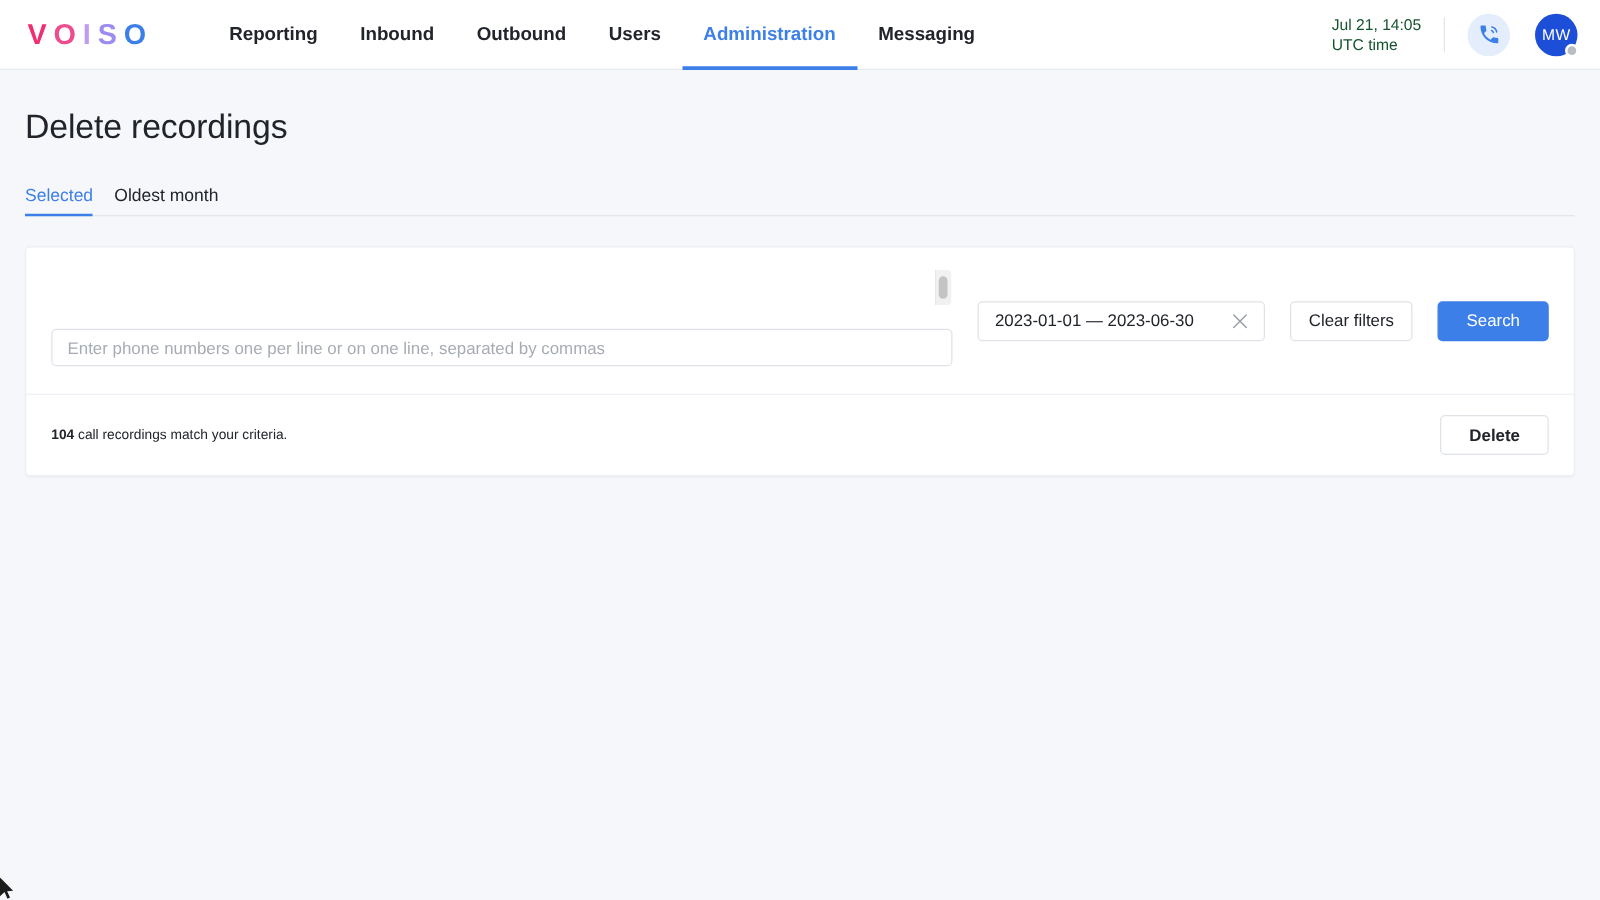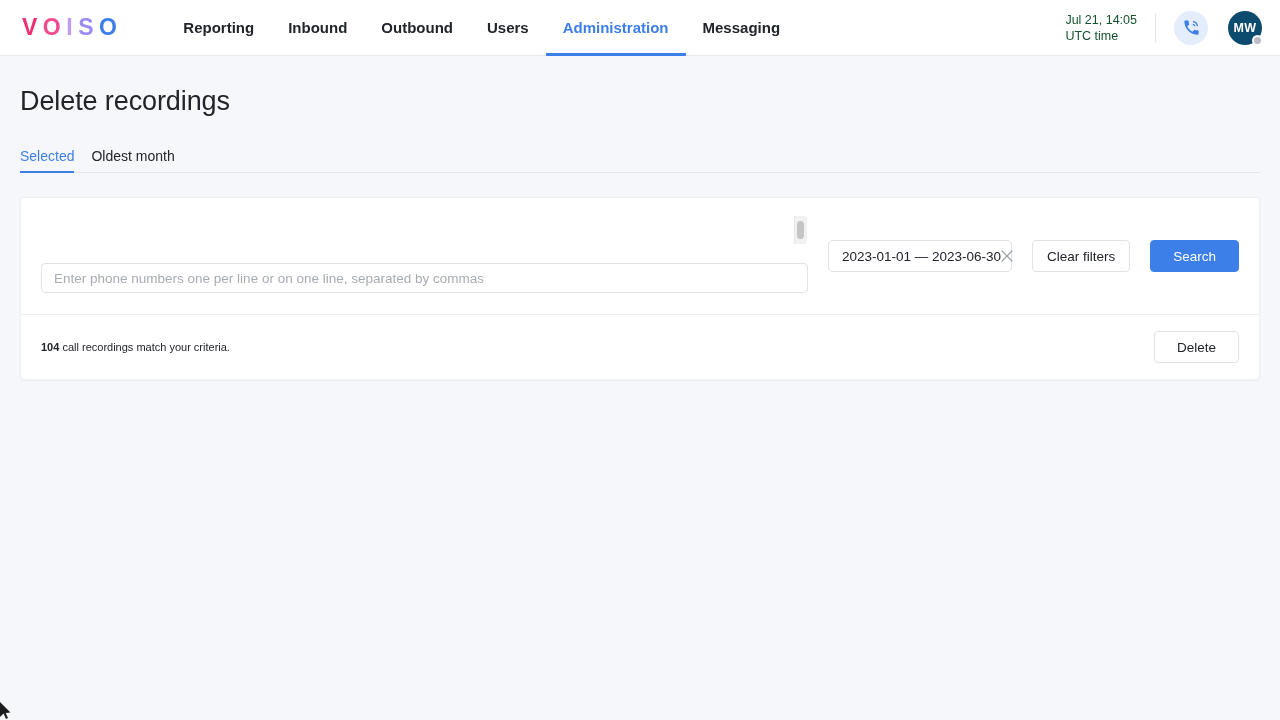--- a/index.html
+++ b/index.html
@@ -90,24 +90,24 @@
     border-radius: 50%;
     background: #e4edfc;
     display: flex; align-items: center; justify-content: center;
     cursor: pointer;
     margin-right: 20px;
   }
   .avatar-wrap { position: relative; width: 34px; height: 34px; cursor: pointer; }
   .avatar {
     width: 34px; height: 34px;
     border-radius: 50%;
-    background: #0c4a6e;
+    background: #1d4ed8;
     color: #fff;
     font-size: 12.5px;
-    font-weight: 700;
+    font-weight: 400;
     display: flex; align-items: center; justify-content: center;
     letter-spacing: .3px;
   }
   .avatar-status {
     position: absolute;
     right: -1px; bottom: -1px;
     width: 11px; height: 11px;
     border-radius: 50%;
     background: #b9bcc2;
     border: 2px solid #ffffff;
@@ -193,21 +193,21 @@
     cursor: pointer;
   }
   .fakescroll i {
     display: block;
     width: 7px; height: 18px;
     border-radius: 4px;
     background: #c4c4c4;
   }
 
   .daterange {
-    width: 184px;
+    width: 230px;
     height: 32px;
     border: 1px solid #dfe3e8;
     border-radius: 4px;
     display: flex;
     align-items: center;
     padding: 0 10px 0 13px;
     cursor: pointer;
     background: #fff;
   }
   .daterange .dr-text {
@@ -251,21 +251,21 @@
   .results {
     display: flex;
     align-items: center;
     padding: 16px 20px;
   }
   .results-text {
     font-size: 11px;
     color: #21242b;
   }
   .results-text b { font-weight: 700; }
-  .results .btn { margin-left: auto; padding: 12px 22px; }
+  .results .btn { margin-left: auto; padding: 12px 22px; font-weight: bold; }
 
   
   .cursor {
     position: absolute;
     left: 0px; top: 702px;
     width: 12px; height: 18px;
   }
 </style>
 </head>
 <body>

